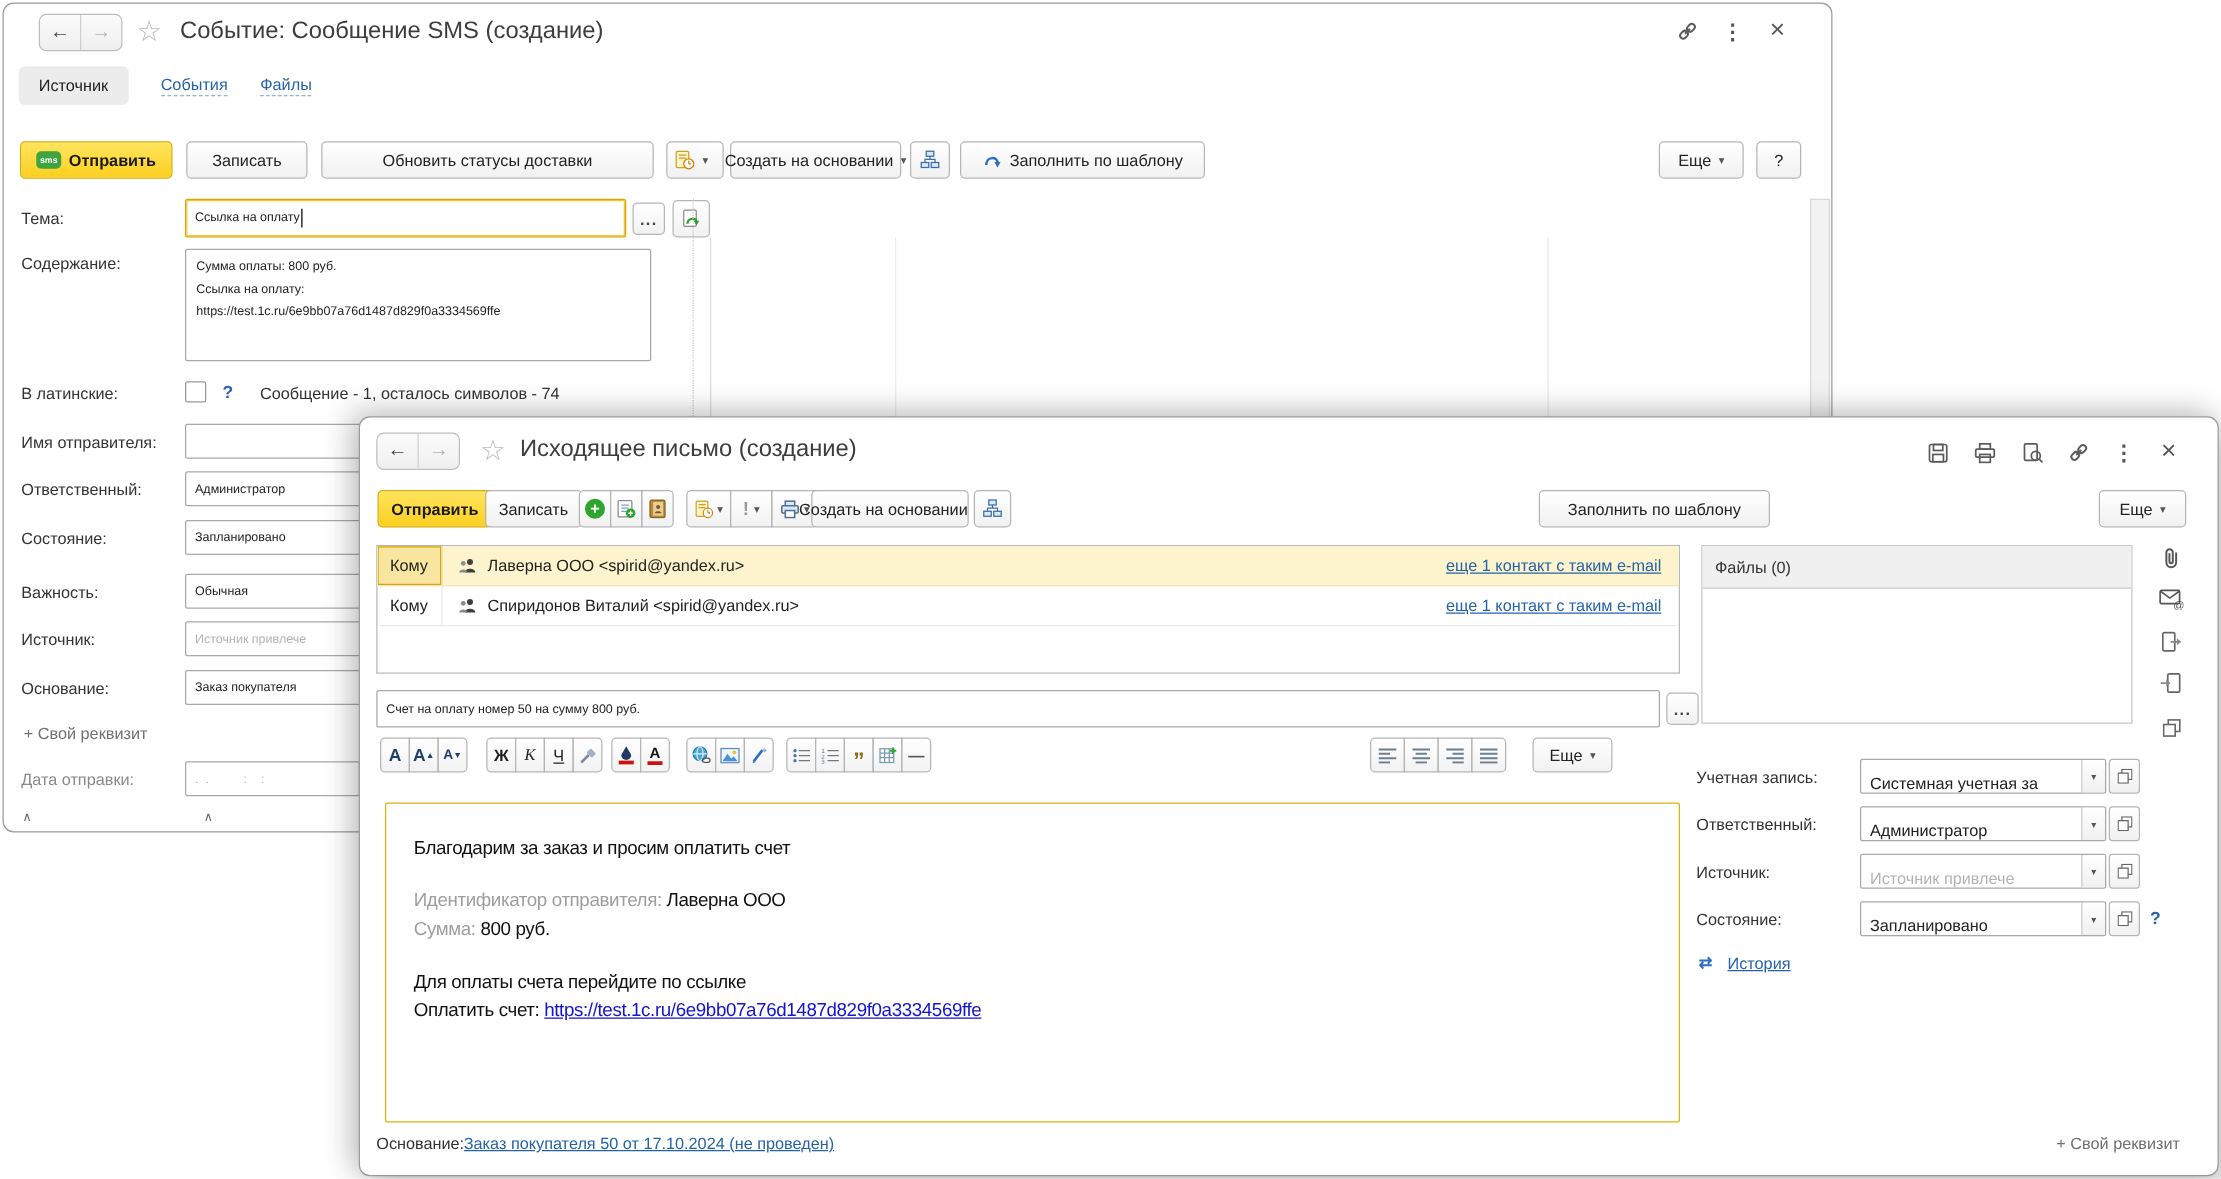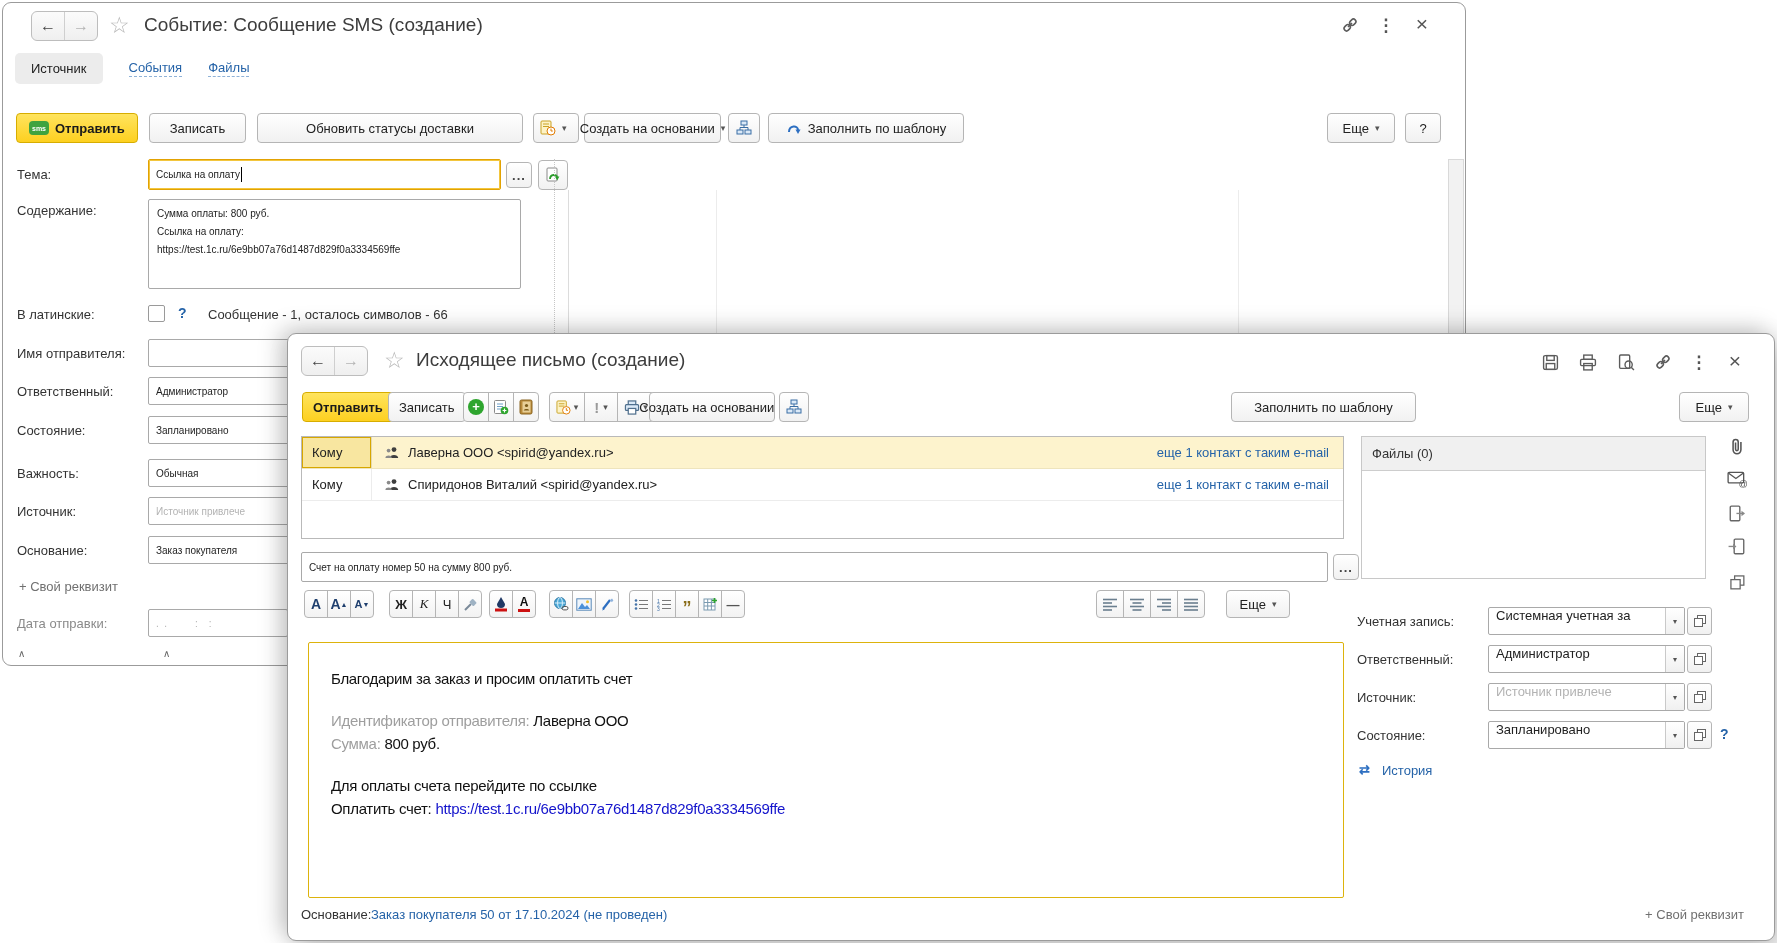--- a/index.html
+++ b/index.html
@@ -25,37 +25,37 @@
   .tab-on{background:#ececec;border-radius:5px;padding:8px 16px;color:#222;}
   .tab-off{color:#2563a8;border-bottom:1px dashed #8fb2d8;padding-bottom:1px;}
   .field{position:absolute;border:1px solid #a9a9a9;border-radius:2px;background:#fff;font-size:10px;display:flex;align-items:center;padding:0 7px;height:28px;overflow:hidden;white-space:nowrap;box-sizing:border-box;}
   .field.focus{border:1px solid #e2a203;box-shadow:0 0 0 1px #f3c63e inset;}
   .ph{color:#b3b3b3;}
   .pre{white-space:pre;}
   .caretbar{display:inline-block;width:1px;height:15px;background:#000;margin-left:1px;}
   .chk{position:absolute;width:15px;height:15px;border:1px solid #9a9a9a;border-radius:2px;background:#fff;}
   .qmark{position:absolute;color:#2563a8;font-weight:bold;font-size:14px;}
   .link{color:#2563a8;}
-  .u{}
+  .u{text-decoration:underline;}
   .thead{position:absolute;display:flex;background:#f3f3f3;border:1px solid #cdcdcd;box-sizing:border-box;}
   .th{height:31px;display:flex;align-items:center;padding:0 8px;font-size:13px;color:#333;border-right:1px solid #cdcdcd;box-sizing:border-box;}
   .vline{position:absolute;border-left:1px solid #ececec;}
   .dotline{position:absolute;border-left:1px dotted #c6c6c6;}
   .sbar{position:absolute;background:#f2f2f2;border:1px solid #d9d9d9;box-sizing:border-box;}
   .sthumb{position:absolute;background:#cdcdcd;border-radius:2px;left:2px;right:2px;}
   .grp{position:absolute;display:inline-flex;}
   .fbtn{width:24px;height:28px;display:flex;align-items:center;justify-content:center;background:linear-gradient(#fff,#f2f2f2);border:1px solid #b5b5b5;margin-right:-1px;box-sizing:border-box;}
   .fbtn:first-child{border-radius:4px 0 0 4px;}
   .fbtn:last-child{border-radius:0 4px 4px 0;margin-right:0;}
   .fA{font-weight:bold;color:#1f3f6e;font-size:14px;}
   .supc{font-size:7px;vertical-align:top;color:#1f3f6e;}
   .redbar{display:block;width:12px;height:3px;background:#cc1111;margin-top:1px;}
   .rowsel{background:#fdf3cd;}
-  .kcell{width:70px;display:flex;align-items:center;padding-left:10px;box-sizing:border-box;border-right:1px solid #e3d9b0;}
-  .combo{position:absolute;display:flex;align-items:flex-start;border:1px solid #a9a9a9;border-radius:2px;background:#fff;height:28px;box-sizing:border-box;overflow:hidden;}
+  .kcell{width:52px;display:flex;align-items:center;padding-left:10px;box-sizing:border-box;border-right:1px solid #e3d9b0;}
+  .combo{position:absolute;display:flex;align-items:flex-end;border:1px solid #a9a9a9;border-radius:2px;background:#fff;height:28px;box-sizing:border-box;overflow:hidden;}
   .combo .ctext{flex:1;padding:0 7px;overflow:hidden;white-space:nowrap;font-size:13px;}
   .combo .cbtn{width:18px;align-self:stretch;display:flex;align-items:center;justify-content:center;border-left:1px solid #c9c9c9;background:linear-gradient(#fff,#f0f0f0);font-size:8px;color:#555;}
   .sqbtn{position:absolute;width:25px;height:28px;display:flex;align-items:center;justify-content:center;background:linear-gradient(#fff,#f1f1f1);border:1px solid #b5b5b5;border-radius:3px;box-sizing:border-box;}
   .panelhead{background:#f0f0f0;border-bottom:1px solid #cdcdcd;height:33px;display:flex;align-items:center;padding:0 10px;color:#333;}
   .stripico{position:absolute;width:24px;height:24px;display:flex;align-items:center;justify-content:center;color:#555;}
   .bodytext{letter-spacing:-0.3px;font-size:15px;color:#111;}
   .greylab{color:#9e9e9e;}
   svg{display:block;}
 </style>
 </head>
@@ -170,21 +170,21 @@
       <div style="line-height:18px;">
         <div>Сумма оплаты: 800 руб.</div>
         <div>Ссылка на оплату:</div>
         <div>https://test.1c.ru/6e9bb07a76d1487d829f0a3334569ffe</div>
       </div>
     </div>
 
     <span class="lbl" style="left:14px;top:304px;">В латинские:</span>
     <span class="chk" style="left:145px;top:302px;"></span>
     <span class="qmark" style="left:175px;top:302px;">?</span>
-    <span class="lbl" style="left:205px;top:304px;">Сообщение - 1, осталось символов - 66</span>
+    <span class="lbl" style="left:205px;top:304px;">Сообщение - 1, осталось символов - 74</span>
 
     <span class="lbl" style="left:14px;top:343px;">Имя отправителя:</span>
     <div class="field" style="left:145px;top:336px;width:322px;"></div>
 
     <span class="lbl" style="left:14px;top:381px;">Ответственный:</span>
     <div class="field" style="left:145px;top:374px;width:322px;">
         <span>Администратор</span>
       </div>
 
     <span class="lbl" style="left:14px;top:420px;">Состояние:</span>

